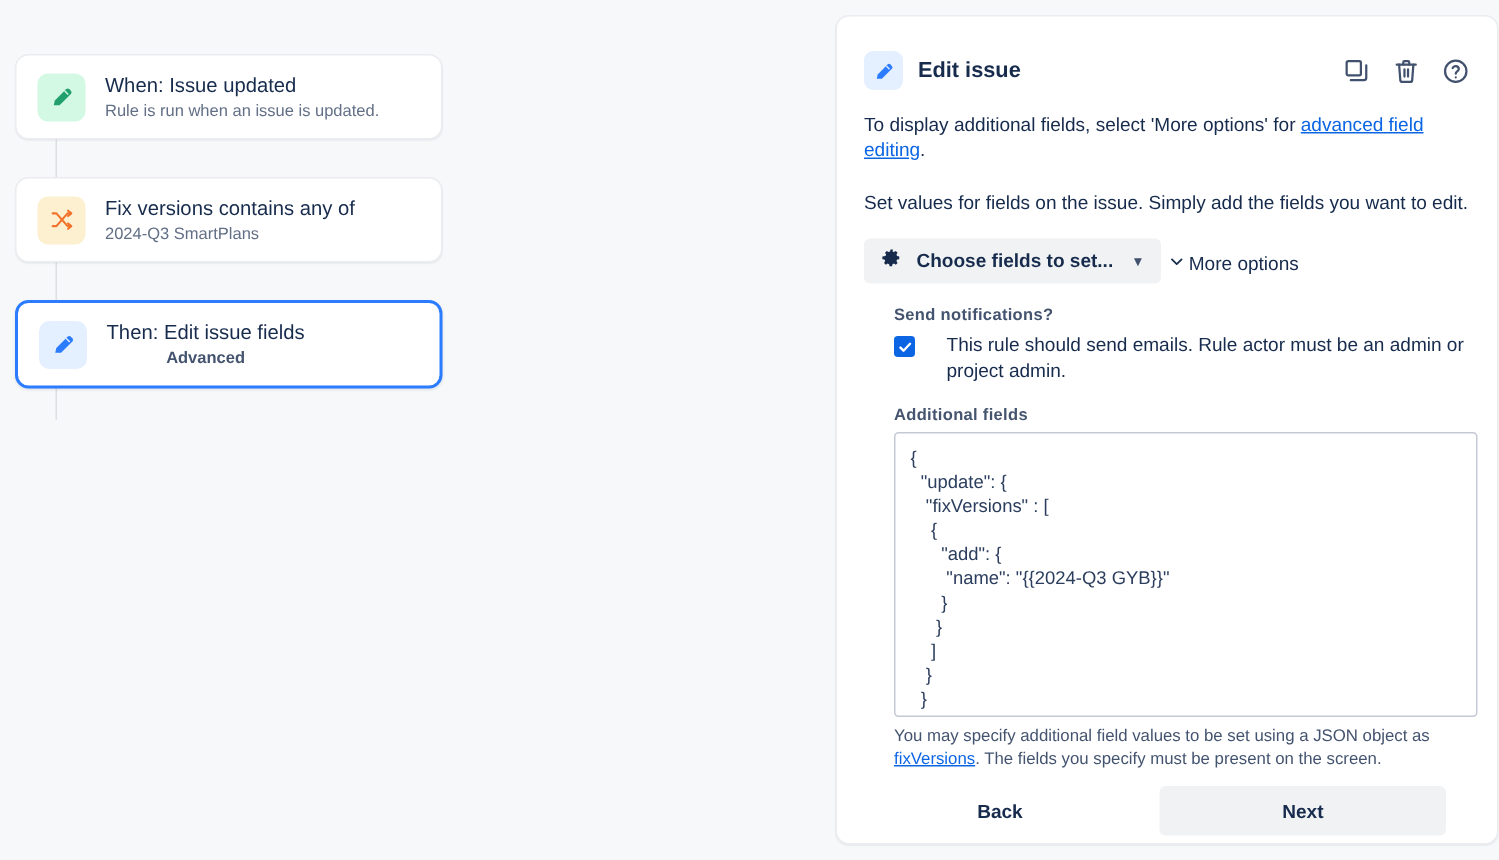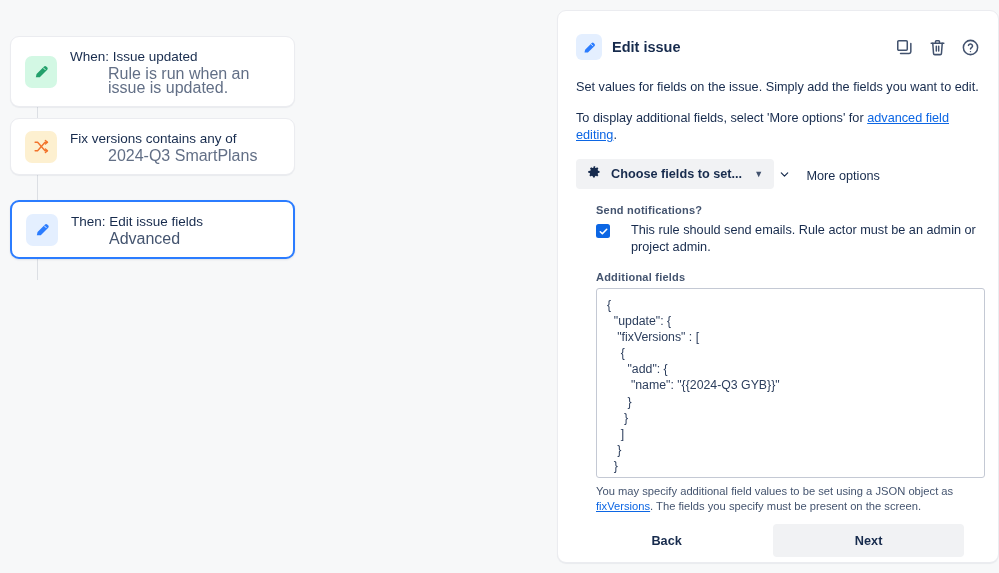--- a/index.html
+++ b/index.html
@@ -34,22 +34,22 @@
   .node-icon {
     width: 32px; height: 32px; min-width: 32px;
     border-radius: 7px;
     display: flex; align-items: center; justify-content: center;
   }
   .ic-green { background: #d3f8e4; }
   .ic-amber { background: #fdf0d0; }
   .ic-blue  { background: #e4efff; }
   .node-text { display: flex; flex-direction: column; gap: 2px; min-width: 0; }
   .node-title { font-size: 13.5px; color: #172b4d; line-height: 17px; }
-  .node-sub   { font-size: 16px; color: #626f86; line-height: 14px; margin-left: 38px; }
-  .node-sub.bold { font-weight: normal; color: #44546f; }
+  .node-sub   { font-size: 11px; color: #626f86; line-height: 14px; }
+  .node-sub.bold { font-weight: bold; color: #44546f; text-align: center; }
 
   .add-component {
     position: absolute; left: 17px; top: 279px;
     height: 28px;
     display: inline-flex; align-items: center; gap: 9px;
     padding: 0 13px 0 10px;
     background: #ebecf0; border-radius: 4px;
     font-size: 12.5px; font-weight: bold; color: #172b4d;
     cursor: pointer;
   }
@@ -83,21 +83,21 @@
     margin-top: 15px;
     display: inline-flex; align-items: center; gap: 9px;
     height: 30px; padding: 0 11px;
     background: #f1f2f4; border-radius: 4px;
     font-size: 12.7px; font-weight: bold; color: #172b4d; cursor: pointer;
   }
   .chev { font-size: 9px; color: #42526e; margin-left: 3px; }
 
   .more-options {
     margin-top: 20px;
-    display: inline-flex; align-items: center; gap: 17px;
+    display: inline-flex; align-items: center; gap: 3px;
     font-size: 12.7px; color: #172b4d; cursor: pointer;
   }
 
   .section { margin-left: 20px; margin-top: 15px; }
   .field-label {
     font-size: 11px; font-weight: bold; color: #44546f; letter-spacing: .02em;
   }
   .cbrow { display: flex; align-items: flex-start; gap: 21px; margin-top: 6px; }
   .cbox {
     width: 14px; height: 14px; min-width: 14px; margin-top: 2px;
@@ -223,23 +223,23 @@
         <span class="act">
           <svg width="19" height="19" viewBox="0 0 24 24" fill="none" stroke="#42526e" stroke-width="1.9" stroke-linecap="round" stroke-linejoin="round">
             <circle cx="12" cy="12" r="9"></circle>
             <path d="M9.4 9.3a2.7 2.7 0 015.2.9c0 1.8-2.6 2.1-2.6 3.8"></path>
             <circle cx="12" cy="17.2" r="0.9" fill="#42526e" stroke="none"></circle>
           </svg>
         </span>
       </div>
     </div>
 
+    <div class="para second"><span>To display additional fields, select 'More options' for </span><a class="link">advanced field editing</a><span>.</span></div>
+
     <div class="para">Set values for fields on the issue. Simply add the fields you want to edit.</div>
-
-    <div class="para second"><span>To display additional fields, select 'More options' for </span><a class="link">advanced field editing</a><span>.</span></div>
 
     <div class="choose-fields">
       <span>
         <svg width="15" height="15" viewBox="0 0 24 24" fill="#172b4d">
           <path d="M12 8.4a3.6 3.6 0 100 7.2 3.6 3.6 0 000-7.2zm0 5.6a2 2 0 110-4 2 2 0 010 4z"></path>
           <path d="M13.3 2h-2.6l-.5 2.2-1.6.7-1.9-1.2-1.9 1.9 1.2 1.9-.7 1.6L2 9.6v2.8l2.3.5.7 1.6-1.2 1.9 1.9 1.9 1.9-1.2 1.6.7.5 2.2h2.6l.5-2.2 1.6-.7 1.9 1.2 1.9-1.9-1.2-1.9.7-1.6 2.3-.5V9.6l-2.3-.5-.7-1.6 1.2-1.9-1.9-1.9-1.9 1.2-1.6-.7L13.3 2z"></path>
         </svg>
       </span>
       <span>Choose fields to set...</span>
       <span class="chev">▼</span>

